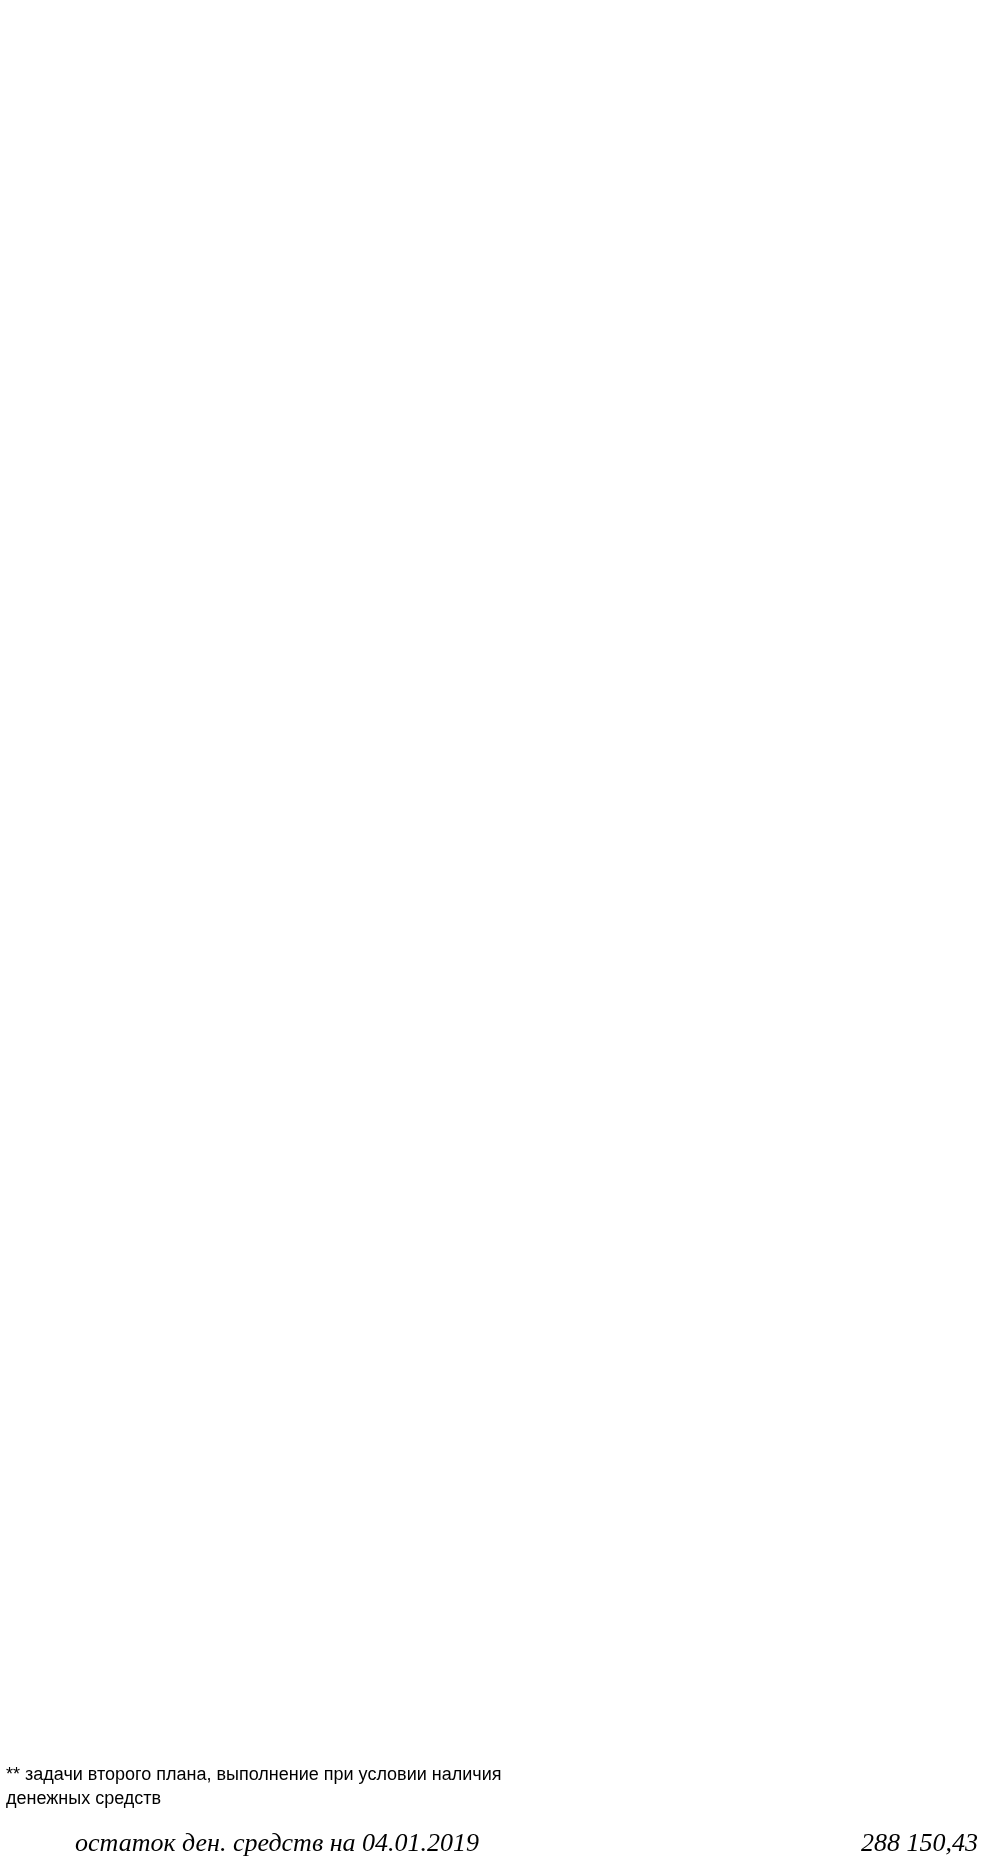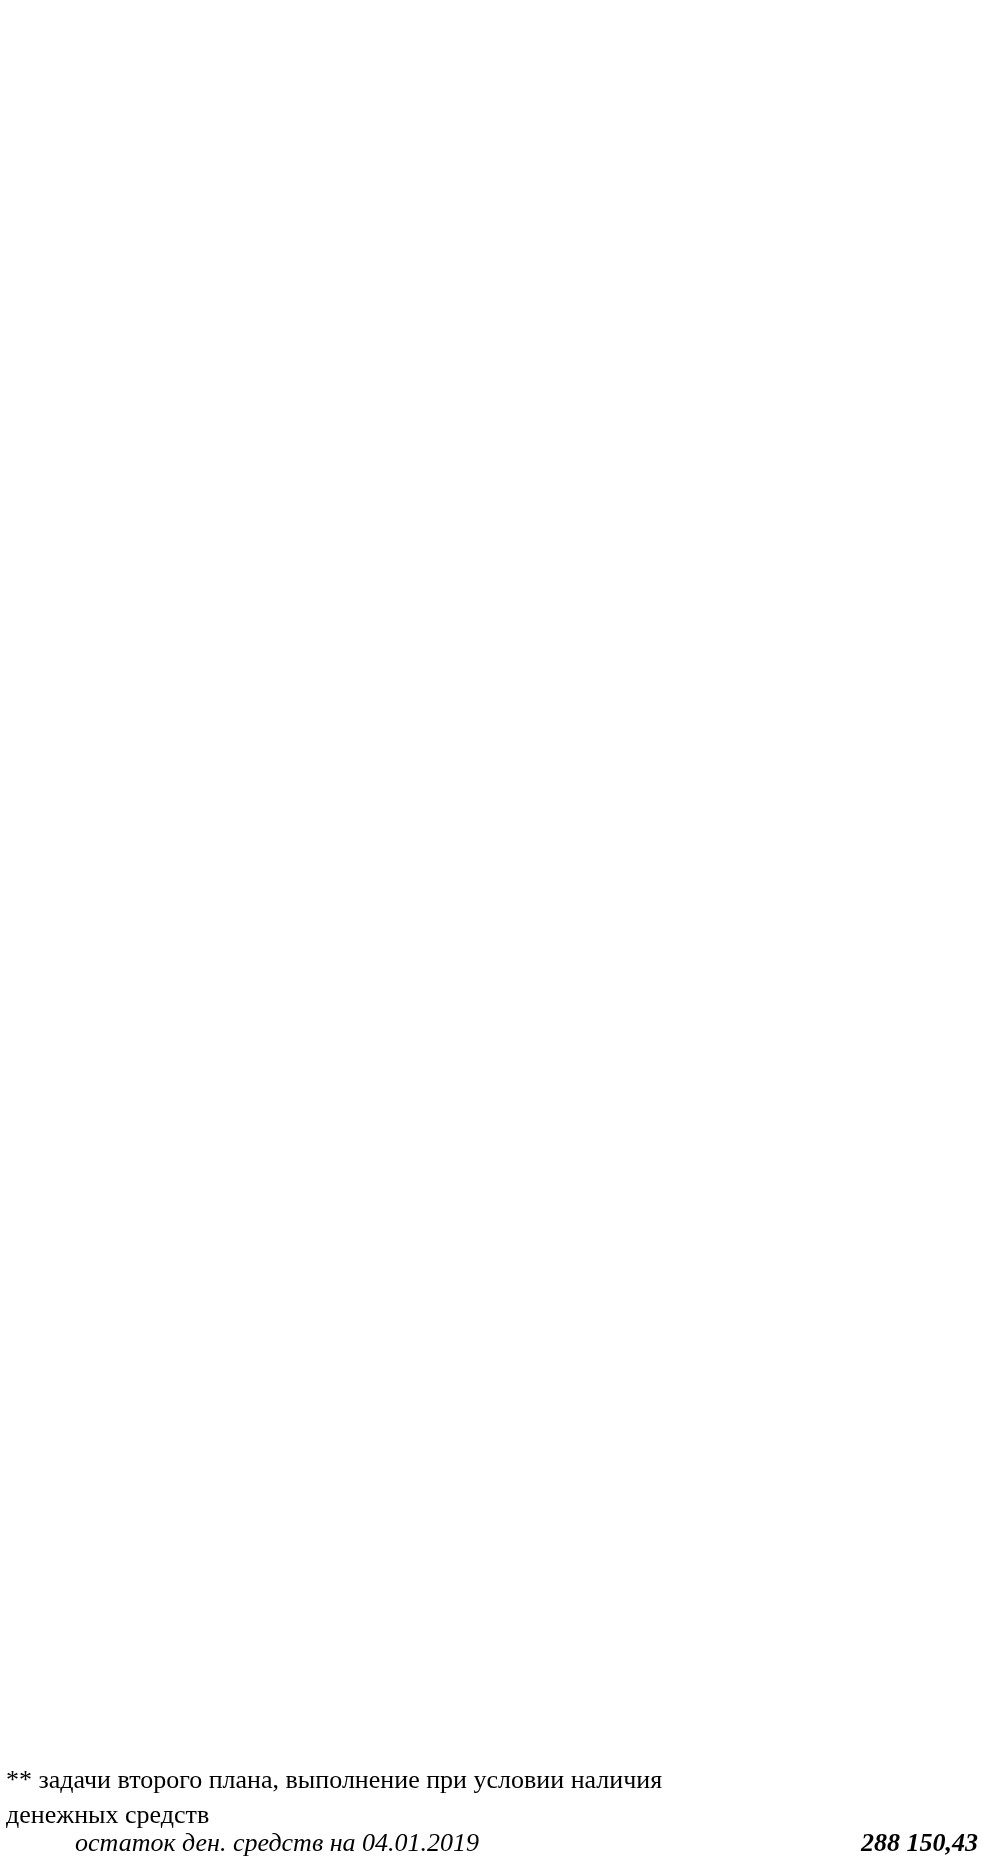--- a/index.html
+++ b/index.html
@@ -21,36 +21,36 @@
     border:3px solid #000;
   }
   table.budget col.c-num{width:63px;}
   table.budget col.c-desc{width:546px;}
   table.budget col.c-plan{width:168px;}
   table.budget col.c-fact{width:207px;}
   .footnote{
     position:absolute;
     left:6px; top:1762px;
     width:880px;
-    font-family:Liberation Serif, serif;
-    font-size:26px;
+    font-family:Liberation Sans, sans-serif;
+    font-size:18px;
     line-height:1.35;
     white-space:pre-line;
     color:#000;
   }
   .balance{
     position:absolute;
     left:0px; top:1828px;
     width:988px;
     font-family:"Liberation Serif", serif;
     font-style:italic;
     font-size:26px;
   }
   .balance .b-label{position:absolute;left:75px;top:0;}
-  .balance .b-value{position:absolute;right:10px;top:0;text-align:right;font-weight:bold;}
+  .balance .b-value{position:absolute;right:10px;top:0;text-align:right;}
 </style>
 </head>
 <body>
 
 <div class="page">
 
   <table class="budget">
     <colgroup>
       <col class="c-num">
         <col class="c-desc">

